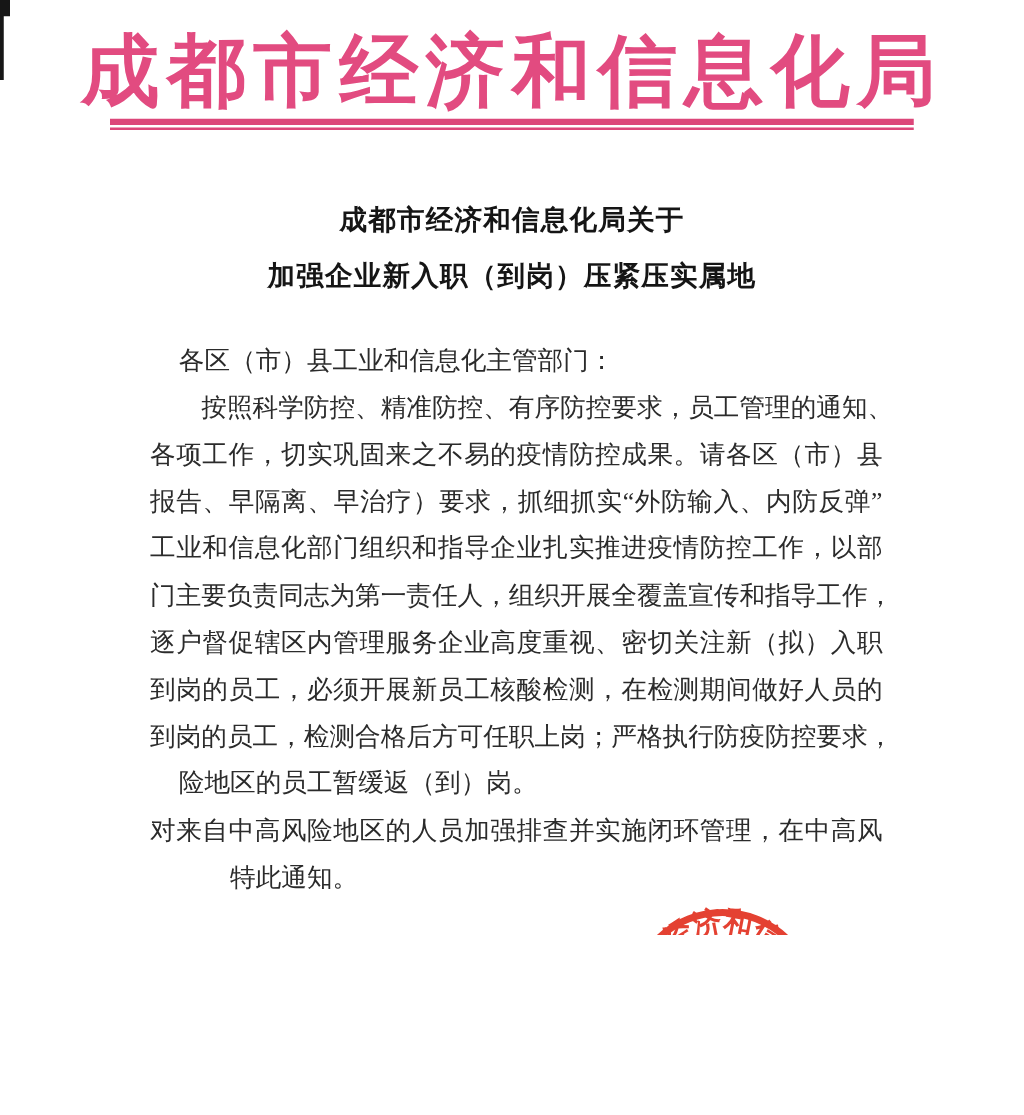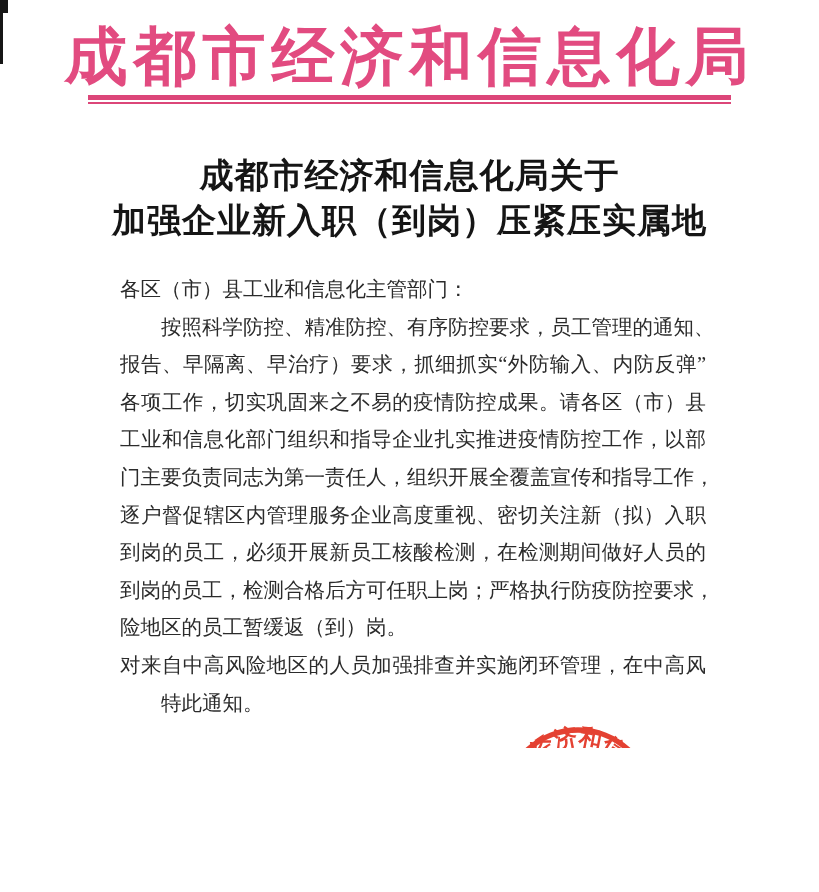--- a/index.html
+++ b/index.html
@@ -14,29 +14,29 @@
     position:absolute; top:18px; left:0; width:100%; text-align:center;
     font-size:63px; font-weight:bold; color:#e24b80; letter-spacing:6px; line-height:78px;
   }
   .rule { position:absolute; top:95px; left:88px; width:643px; }
   .rule-thick { height:5px; background:#dc4679; }
   .rule-gap { height:2px; background:transparent; }
   .rule-thin { height:2px; background:#dc4679; }
 
   .doc-title {
     position:absolute; top:153px; left:0; width:100%; text-align:center;
-    font-weight:bold; font-size:34px; color:#151515; line-height:45px; letter-spacing:1px;
+    font-weight:bold; font-size:22px; color:#151515; line-height:45px; letter-spacing:1px;
   }
 
   .body-block { position:absolute; top:271px; left:120px; width:586px; color:#2b2b2b; }
   .body-line {
     height:37.6px; line-height:37.6px; font-size:20.5px;
     text-align:justify; text-align-last:justify; white-space:nowrap;
   }
-  .body-line.no-justify { text-align:left; text-align-last:left; }
+  .body-line.no-justify { text-align:left; text-align-last:left;margin-left:23px; }
 
   .signature {
     position:absolute; top:797px; left:462px; width:240px; text-align:center;
     font-size:23px; color:#1f1f1f; letter-spacing:1px;
   }
   .sig-date {
     position:absolute; top:840px; left:462px; width:240px; text-align:center;
     font-size:23px; color:#1f1f1f;
   }
 
@@ -63,22 +63,22 @@
   </div>
 
   <div class="doc-title">
     <div>成都市经济和信息化局关于</div>
     <div>加强企业新入职（到岗）压紧压实属地</div>
   </div>
 
   <div class="body-block">
     <div class="body-line no-justify">各区（市）县工业和信息化主管部门：</div>
     <div class="body-line">　　按照科学防控、精准防控、有序防控要求，员工管理的通知、</div>
+    <div class="body-line">各项工作，切实巩固来之不易的疫情防控成果。请各区（市）县</div>
     <div class="body-line">报告、早隔离、早治疗）要求，抓细抓实“外防输入、内防反弹”</div>
-    <div class="body-line">各项工作，切实巩固来之不易的疫情防控成果。请各区（市）县</div>
     <div class="body-line">工业和信息化部门组织和指导企业扎实推进疫情防控工作，以部</div>
     <div class="body-line">门主要负责同志为第一责任人，组织开展全覆盖宣传和指导工作，</div>
     <div class="body-line">逐户督促辖区内管理服务企业高度重视、密切关注新（拟）入职</div>
     <div class="body-line">到岗的员工，必须开展新员工核酸检测，在检测期间做好人员的</div>
     <div class="body-line">到岗的员工，检测合格后方可任职上岗；严格执行防疫防控要求，</div>
     <div class="body-line no-justify">险地区的员工暂缓返（到）岗。</div>
     <div class="body-line">对来自中高风险地区的人员加强排查并实施闭环管理，在中高风</div>
     <div class="body-line no-justify">　　特此通知。</div>
   </div>
 

